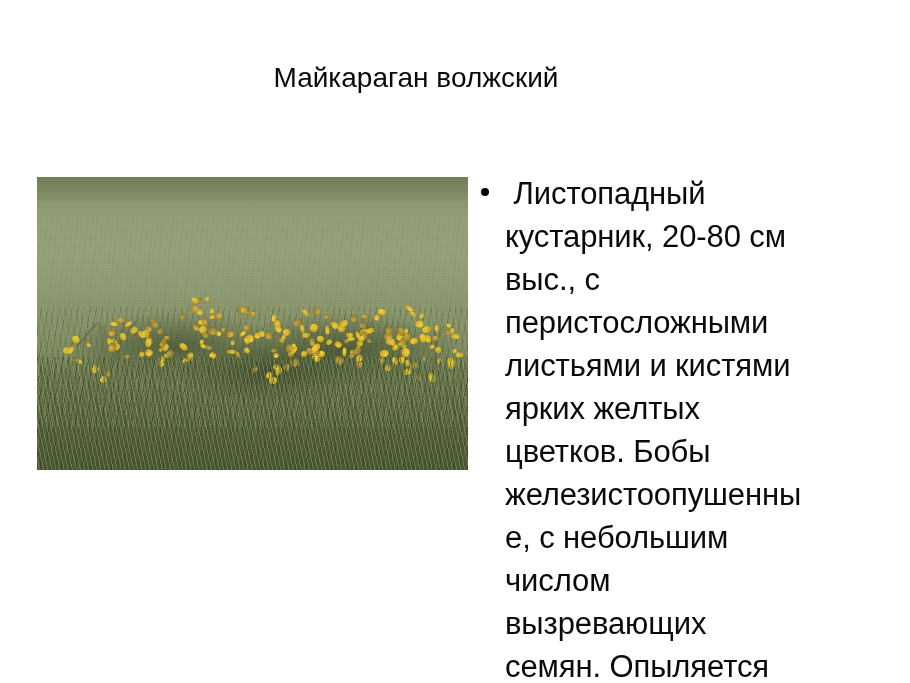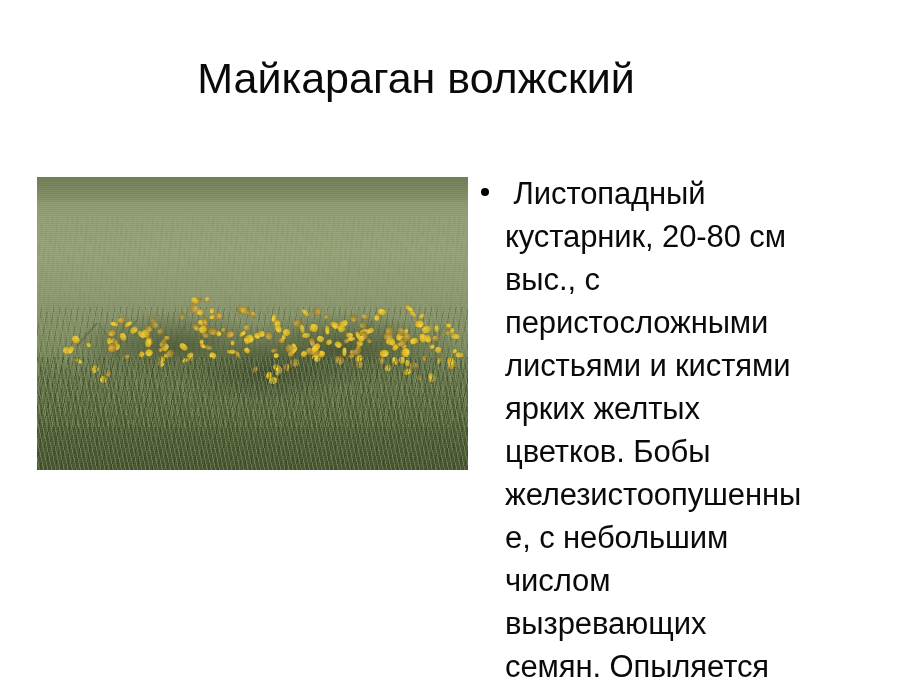--- a/index.html
+++ b/index.html
@@ -25,21 +25,21 @@
     background: #ffffff;
   }
 
   
   .slide-title {
     position: absolute;
     left: 0;
     top: 52px;
     width: 832px;
     text-align: center;
-    font-size: 43px;
+    font-size: 28px;
     font-weight: 400;
     line-height: 52px;
     letter-spacing: 0px;
     color: #0a0a0a;
     white-space: nowrap;
   }
 
   
   .photo-frame {
     position: absolute;

